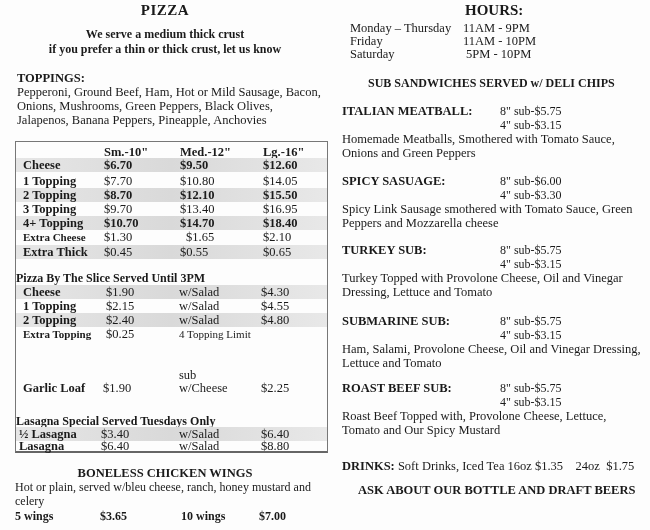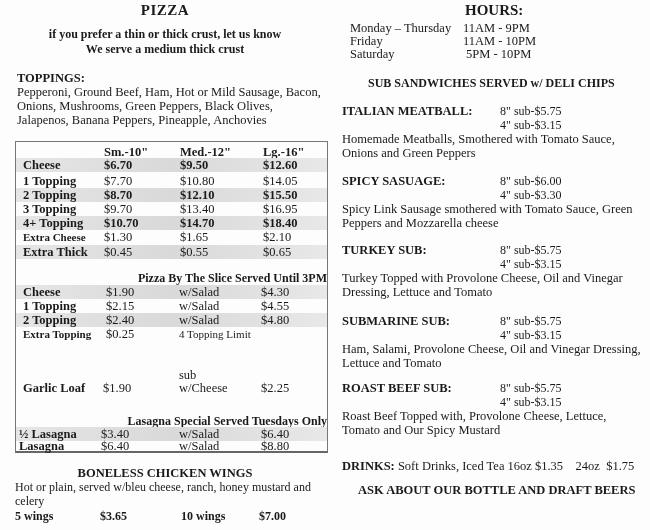--- a/index.html
+++ b/index.html
@@ -10,21 +10,21 @@
   .pizza-title { left: 0; width: 330px; top: 2px; text-align: center; font-size: 15px; font-weight: bold; letter-spacing: 0.5px; }
   .crust { left: 0; width: 330px; top: 27px; text-align: center; font-size: 12px; font-weight: bold; line-height: 14.5px; }
   .toppings-h { left: 17px; top: 71px; font-size: 12.5px; font-weight: bold; }
   .toppings-list { left: 17px; top: 85px; width: 305px; font-size: 12.5px; line-height: 14px; }
 
   .menu-box { left: 15px; top: 141px; width: 313px; height: 312px; border: 1px solid #777; border-bottom: 2px solid #666; }
   .grid-row { position: absolute; left: 0; width: 311px; height: 14px; font-size: 12.5px; line-height: 14px; }
   .grid-row.shade { background: linear-gradient(90deg, #e6e6e6 0%, #d9d9d9 50%, #e8e8e8 100%); padding-left: 31px; }
   .grid-row span { position: absolute; top: 0; white-space: nowrap; }
   .small { font-size: 11px; }
-  .sec-title { position: absolute; left: 0; width: 311px; text-align: right; font-size: 12px; font-weight: bold; }
+  .sec-title { position: absolute; left: 0; width: 311px; text-align: left; font-size: 12px; font-weight: bold; }
 
   .wings-h { left: 0; width: 330px; top: 466px; text-align: center; font-size: 12.5px; font-weight: bold; }
   .wings-desc { left: 15px; top: 481px; width: 310px; font-size: 12px; line-height: 13.5px; }
   .wings-row { top: 509px; font-size: 12px; font-weight: bold; }
 
   .hours-h { left: 465px; top: 2px; font-size: 15px; font-weight: bold; }
   .hours-row { position: absolute; left: 342px; font-size: 12.5px; line-height: 13.5px; }
   .hours-row .day { position: absolute; left: 8px; white-space: nowrap; }
   .hours-row .time { position: absolute; left: 121px; white-space: nowrap; }
 
@@ -35,22 +35,22 @@
   .sub .p4 { position: absolute; left: 158px; top: 14px; white-space: nowrap; font-size: 12px; }
   .sub .desc { position: absolute; left: 0; top: 28px; width: 300px; line-height: 14px; font-size: 12.5px; }
   .drinks { left: 342px; top: 459px; font-size: 12.5px; white-space: nowrap; }
   .beers { left: 358px; top: 483px; font-size: 12.5px; font-weight: bold; white-space: nowrap; }
 </style>
 </head>
 <body>
 
 <div class="abs pizza-title">PIZZA</div>
 <div class="abs crust">
+  <div>We serve a medium thick crust</div>
   <div>if you prefer a thin or thick crust, let us know</div>
-  <div>We serve a medium thick crust</div>
 </div>
 <div class="abs toppings-h">TOPPINGS:</div>
 <div class="abs toppings-list">Pepperoni, Ground Beef, Ham, Hot or Mild Sausage, Bacon, Onions, Mushrooms, Green Peppers, Black Olives, Jalapenos, Banana Peppers, Pineapple, Anchovies</div>
 
 <div class="abs menu-box">
 
   <div class="grid-row b" style="top:3px;">
     <span style="left:88px">Sm.-10"</span>
     <span style="left:164px">Med.-12"</span>
     <span style="left:247px">Lg.-16"</span>
@@ -82,21 +82,21 @@
   </div>
   <div class="grid-row shade b" style="top:74px;">
     <span style="left:7px">4+ Topping</span>
     <span style="left:88px">$10.70</span>
     <span style="left:164px">$14.70</span>
     <span style="left:247px">$18.40</span>
   </div>
   <div class="grid-row" style="top:88px;">
     <span style="left:7px" class="b small">Extra Cheese</span>
     <span style="left:88px">$1.30</span>
-    <span style="left:164px">$1.65</span>
+    <span style="left:170px">$1.65</span>
     <span style="left:247px">$2.10</span>
   </div>
   <div class="grid-row shade" style="top:103px;">
     <span style="left:7px" class="b">Extra Thick</span>
     <span style="left:88px">$0.45</span>
     <span style="left:164px">$0.55</span>
     <span style="left:247px">$0.65</span>
   </div>
 
   <div class="sec-title" style="top:129px;">Pizza By The Slice Served Until 3PM</div>

